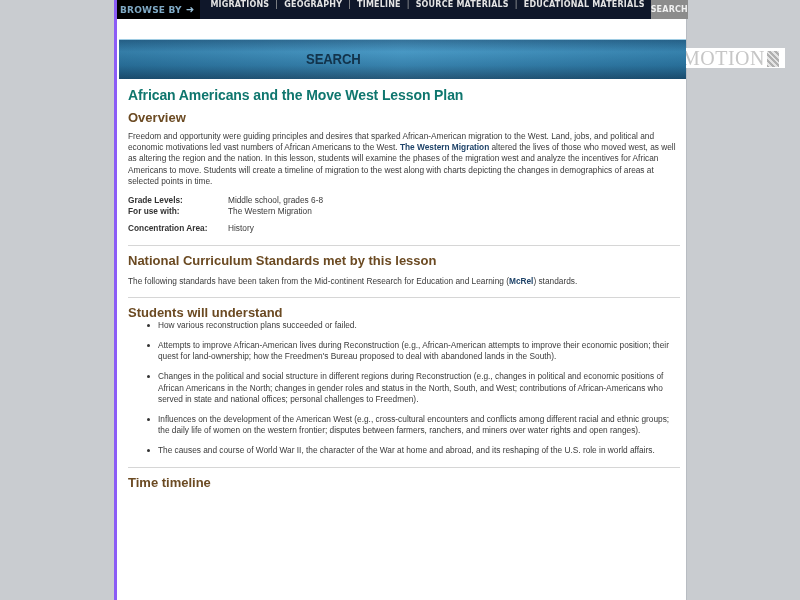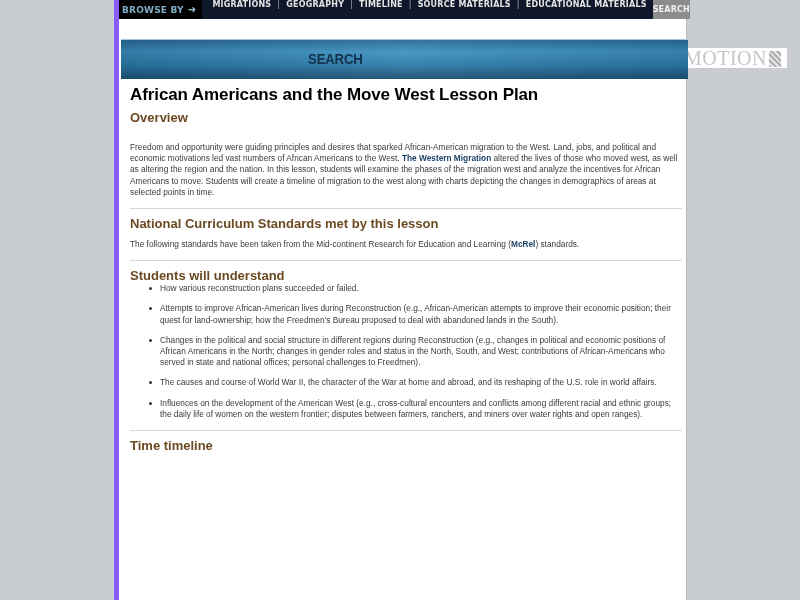--- a/index.html
+++ b/index.html
@@ -4,21 +4,21 @@
 <style>
   * { box-sizing: border-box; margin: 0; padding: 0; }
   html, body {
     width: 800px; height: 600px; overflow: hidden;
     background: #c9ccd0;
     font-family: "Liberation Sans", sans-serif;
   }
   .page {
     position: absolute; left: 114px; top: 0; width: 573px; height: 600px;
     background: #ffffff;
-    border-left: 5px solid #8b5cf6; border-right: 1px solid #b8bcc2;
+    border-left: 3px solid #8b5cf6; border-right: 1px solid #b8bcc2;
   }
   
   .topnav {
     position: absolute; left: 0; top: 0; width: 571px; height: 19px;
     display: flex; align-items: stretch;
     font-family: "DejaVu Sans", sans-serif;
     font-weight: bold; font-size: 8px; letter-spacing: 0.2px;
   }
   .browse {
     width: 143px; background: #000000; color: #7fa9c4;
@@ -64,28 +64,28 @@
     font-family: "Liberation Sans", sans-serif; font-weight: bold;
     font-size: 15px; color: #12334b; letter-spacing: -0.2px;
     transform: scaleX(0.88); transform-origin: left center;
   }
   
   .content {
     position: absolute; left: 11px; top: 86px; width: 552px;
     font-size: 8.3px; line-height: 11.2px; color: #3a3a3a;
   }
   h1 {
-    font-size: 17px; font-weight: bold; color: #000000; line-height: 18px;
+    font-size: 14px; font-weight: bold; color: #0f766e; line-height: 18px;
     letter-spacing: -0.1px;
   }
   h2 {
     font-size: 13px; font-weight: bold; color: #6b4a22; line-height: 14px;
   }
   .overview-title { margin-top: 7px; }
-  .overview-text { margin-top: 17px; }
+  .overview-text { margin-top: 6px; }
   a.link { color: #1d4268; font-weight: bold; text-decoration: none; cursor: pointer; }
   .meta { margin-top: 8px; }
   .meta .row { display: flex; }
   .meta .k { width: 100px; font-weight: bold; color: #333; }
   .meta .v { color: #3a3a3a; }
   .meta .gap { margin-top: 6px; }
   hr.div { border: none; border-top: 1px solid #d6d6d6; margin: 10px 0 8px 0; }
   .std-text { margin-top: 8px; }
   ul.und { list-style: none; padding-left: 19px; }
   ul.und li { position: relative; padding-left: 11px; margin-bottom: 9px; }
@@ -127,34 +127,48 @@
     <div class="overlay"></div>
     <div class="banner-title">SEARCH</div>
   </div>
 
   <div class="content">
     <h1>African Americans and the Move West Lesson Plan</h1>
 
     <h2 class="overview-title">Overview</h2>
     <p class="overview-text"><span>Freedom and opportunity were guiding principles and desires that sparked African-American migration to the West. Land, jobs, and political and economic motivations led vast numbers of African Americans to the West. </span><a class="link">The Western Migration</a><span> altered the lives of those who moved west, as well as altering the region and the nation. In this lesson, students will examine the phases of the migration west and analyze the incentives for African Americans to move. Students will create a timeline of migration to the west along with charts depicting the changes in demographics of areas at selected points in time.</span></p>
 
+    <div class="meta">
+      <div class="row">
+        <span class="k">Grade Levels:</span>
+        <span class="v">Middle school, grades 6-8</span>
+      </div>
+      <div class="row">
+        <span class="k">For use with:</span>
+        <span class="v">The Western Migration</span>
+      </div>
+      <div class="row gap">
+        <span class="k">Concentration Area:</span>
+        <span class="v">History</span>
+      </div>
+    </div>
 
     <hr class="div">
 
     <h2>National Curriculum Standards met by this lesson</h2>
     <p class="std-text"><span>The following standards have been taken from the Mid-continent Research for Education and Learning (</span><a class="link">McRel</a><span>) standards.</span></p>
 
     <hr class="div">
 
     <h2>Students will understand</h2>
     <ul class="und">
       <li>How various reconstruction plans succeeded or failed.</li>
       <li>Attempts to improve African-American lives during Reconstruction (e.g., African-American attempts to improve their economic position; their quest for land-ownership; how the Freedmen's Bureau proposed to deal with abandoned lands in the South).</li>
       <li>Changes in the political and social structure in different regions during Reconstruction (e.g., changes in political and economic positions of African Americans in the North; changes in gender roles and status in the North, South, and West; contributions of African-Americans who served in state and national offices; personal challenges to Freedmen).</li>
+      <li>Influences on the development of the American West (e.g., cross-cultural encounters and conflicts among different racial and ethnic groups; the daily life of women on the western frontier; disputes between farmers, ranchers, and miners over water rights and open ranges).</li>
       <li>The causes and course of World War II, the character of the War at home and abroad, and its reshaping of the U.S. role in world affairs.</li>
-      <li>Influences on the development of the American West (e.g., cross-cultural encounters and conflicts among different racial and ethnic groups; the daily life of women on the western frontier; disputes between farmers, ranchers, and miners over water rights and open ranges).</li>
     </ul>
 
     <hr class="div">
 
     <h2>Time timeline</h2>
   </div>
 </div>
 
 </body></html>

